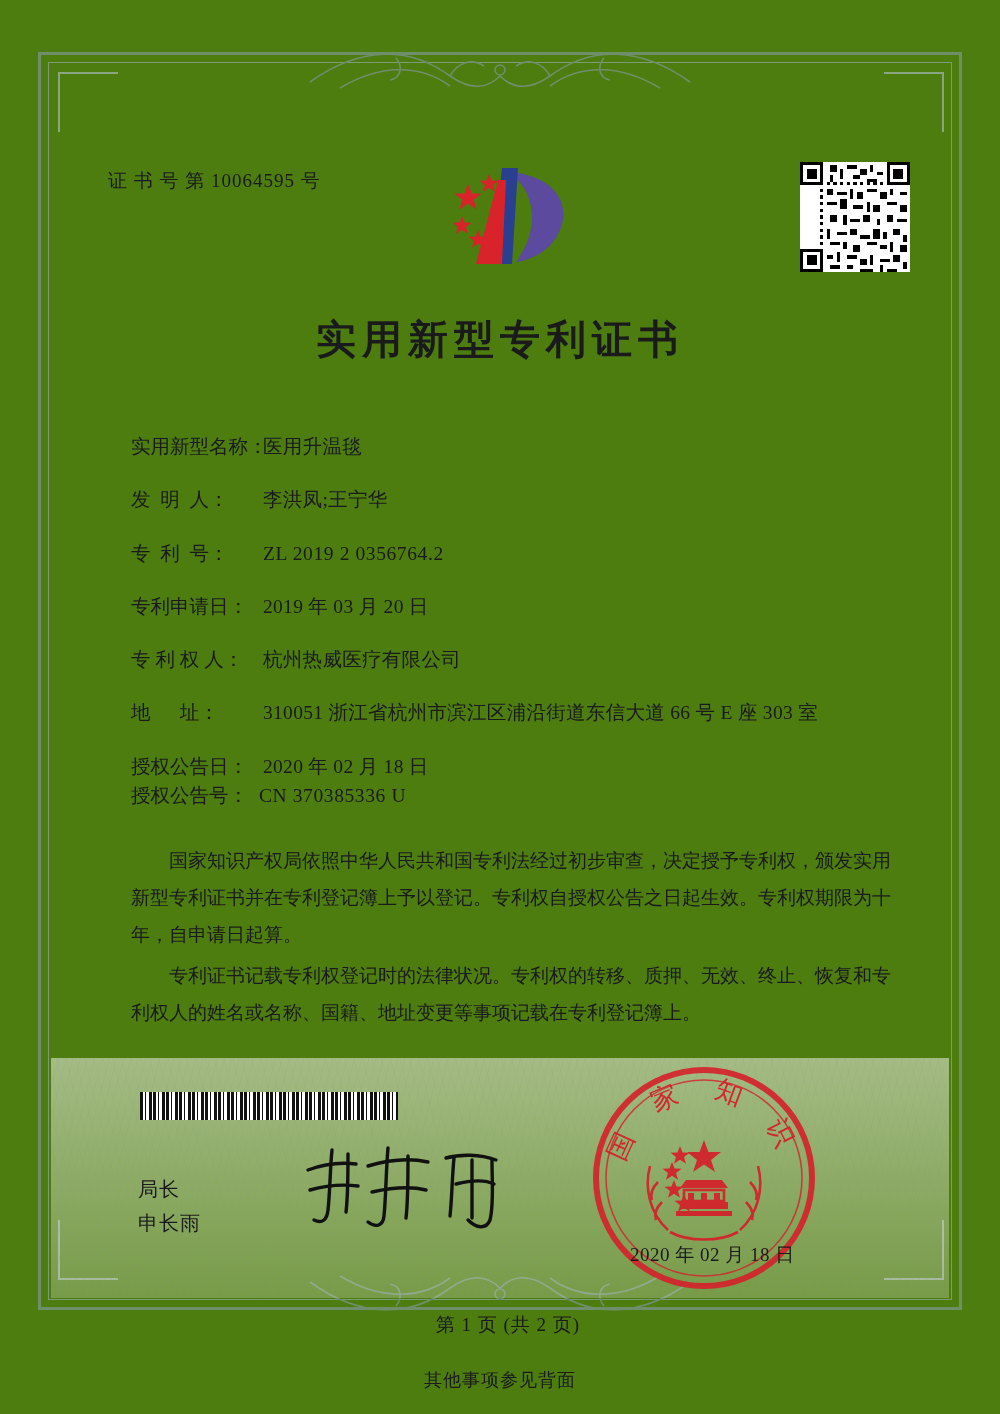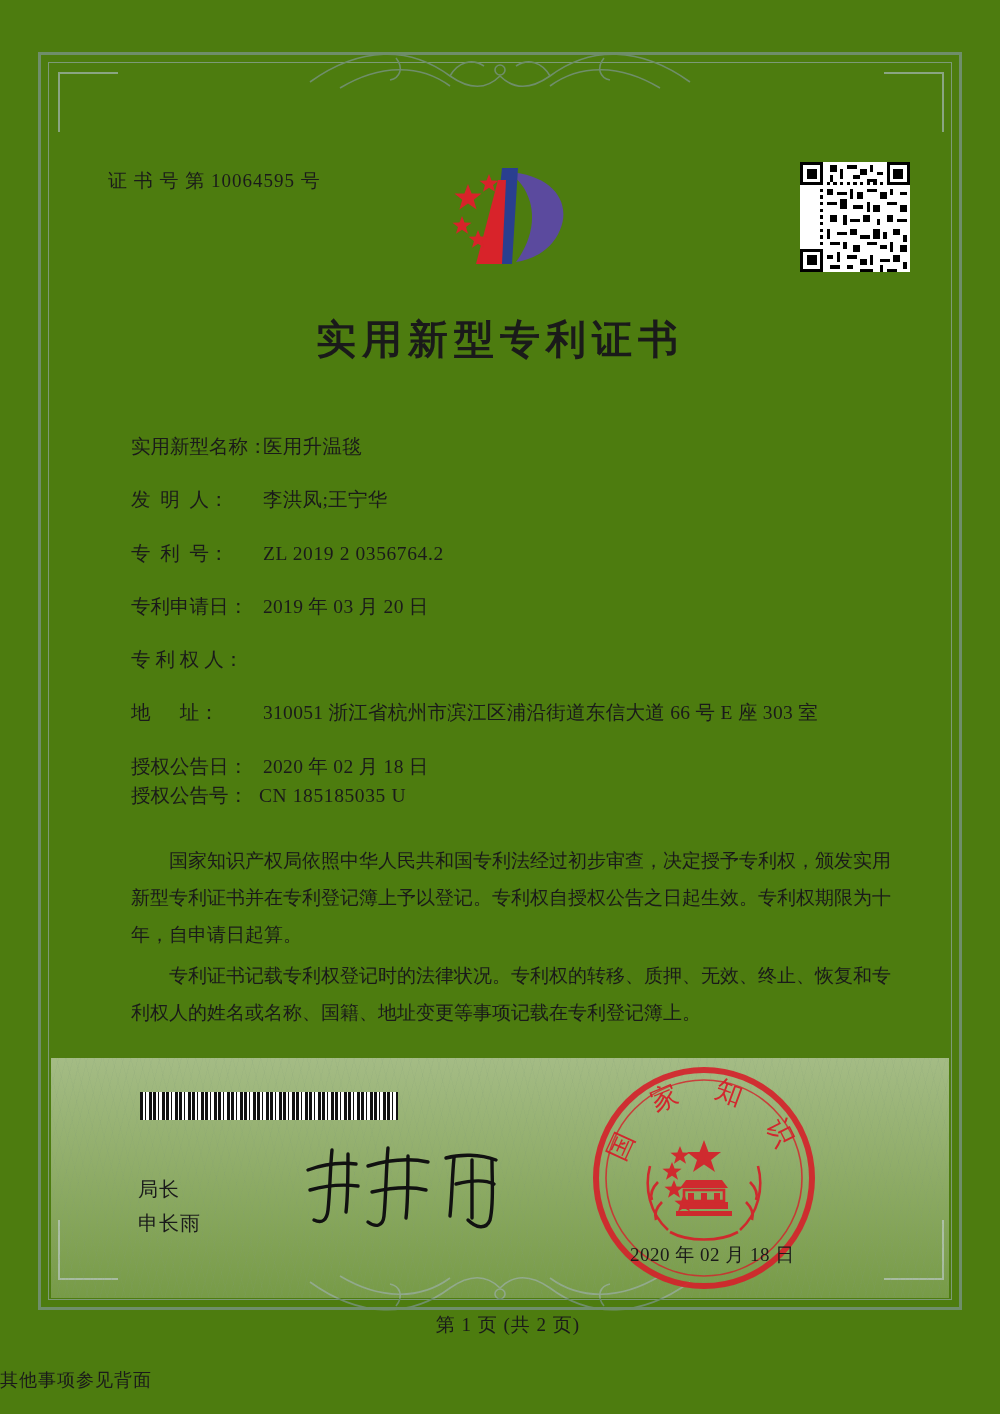--- a/index.html
+++ b/index.html
@@ -224,21 +224,21 @@
     top: 1312px;
     text-align: center;
     font-size: 19px;
     letter-spacing: 1px;
   }
   .footnote {
     position: absolute;
     left: 0;
     right: 0;
     top: 1368px;
-    text-align: left;
+    text-align: center;
     font-size: 18px;
     letter-spacing: 1px;
   }
 </style>
 </head>
 <body>
 
 <div class="page">
 
   <div class="border-outer"></div>
@@ -422,36 +422,37 @@
       <div class="val latin">ZL 2019 2 0356764.2</div>
     </div>
 
     <div class="row">
       <div class="lbl">专利申请日：</div>
       <div class="val">2019 年 03 月 20 日</div>
     </div>
 
     <div class="row">
       <div class="lbl">专 利 权 人：</div>
+      <div class="val">杭州热威医疗有限公司</div>
     </div>
 
     <div class="row">
       <div class="lbl">地      址：</div>
       <div class="val">310051 浙江省杭州市滨江区浦沿街道东信大道 66 号 E 座 303 室</div>
     </div>
 
     <div class="row pubdate">
       <div class="pub-wrap">
         <div class="pub-left">
           <div class="lbl">授权公告日：</div>
           <div class="val">2020 年 02 月 18 日</div>
         </div>
         <div class="pub-right">
           <div class="lbl">授权公告号：</div>
-          <div class="val latin">CN 185185035 U</div>
+          <div class="val latin">CN 370385336 U</div>
         </div>
       </div>
     </div>
 
   </div>
 
   <div class="paras">
     <p>国家知识产权局依照中华人民共和国专利法经过初步审查，决定授予专利权，颁发实用新型专利证书并在专利登记簿上予以登记。专利权自授权公告之日起生效。专利权期限为十年，自申请日起算。</p>
     <p>专利证书记载专利权登记时的法律状况。专利权的转移、质押、无效、终止、恢复和专利权人的姓名或名称、国籍、地址变更等事项记载在专利登记簿上。</p>
   </div>

